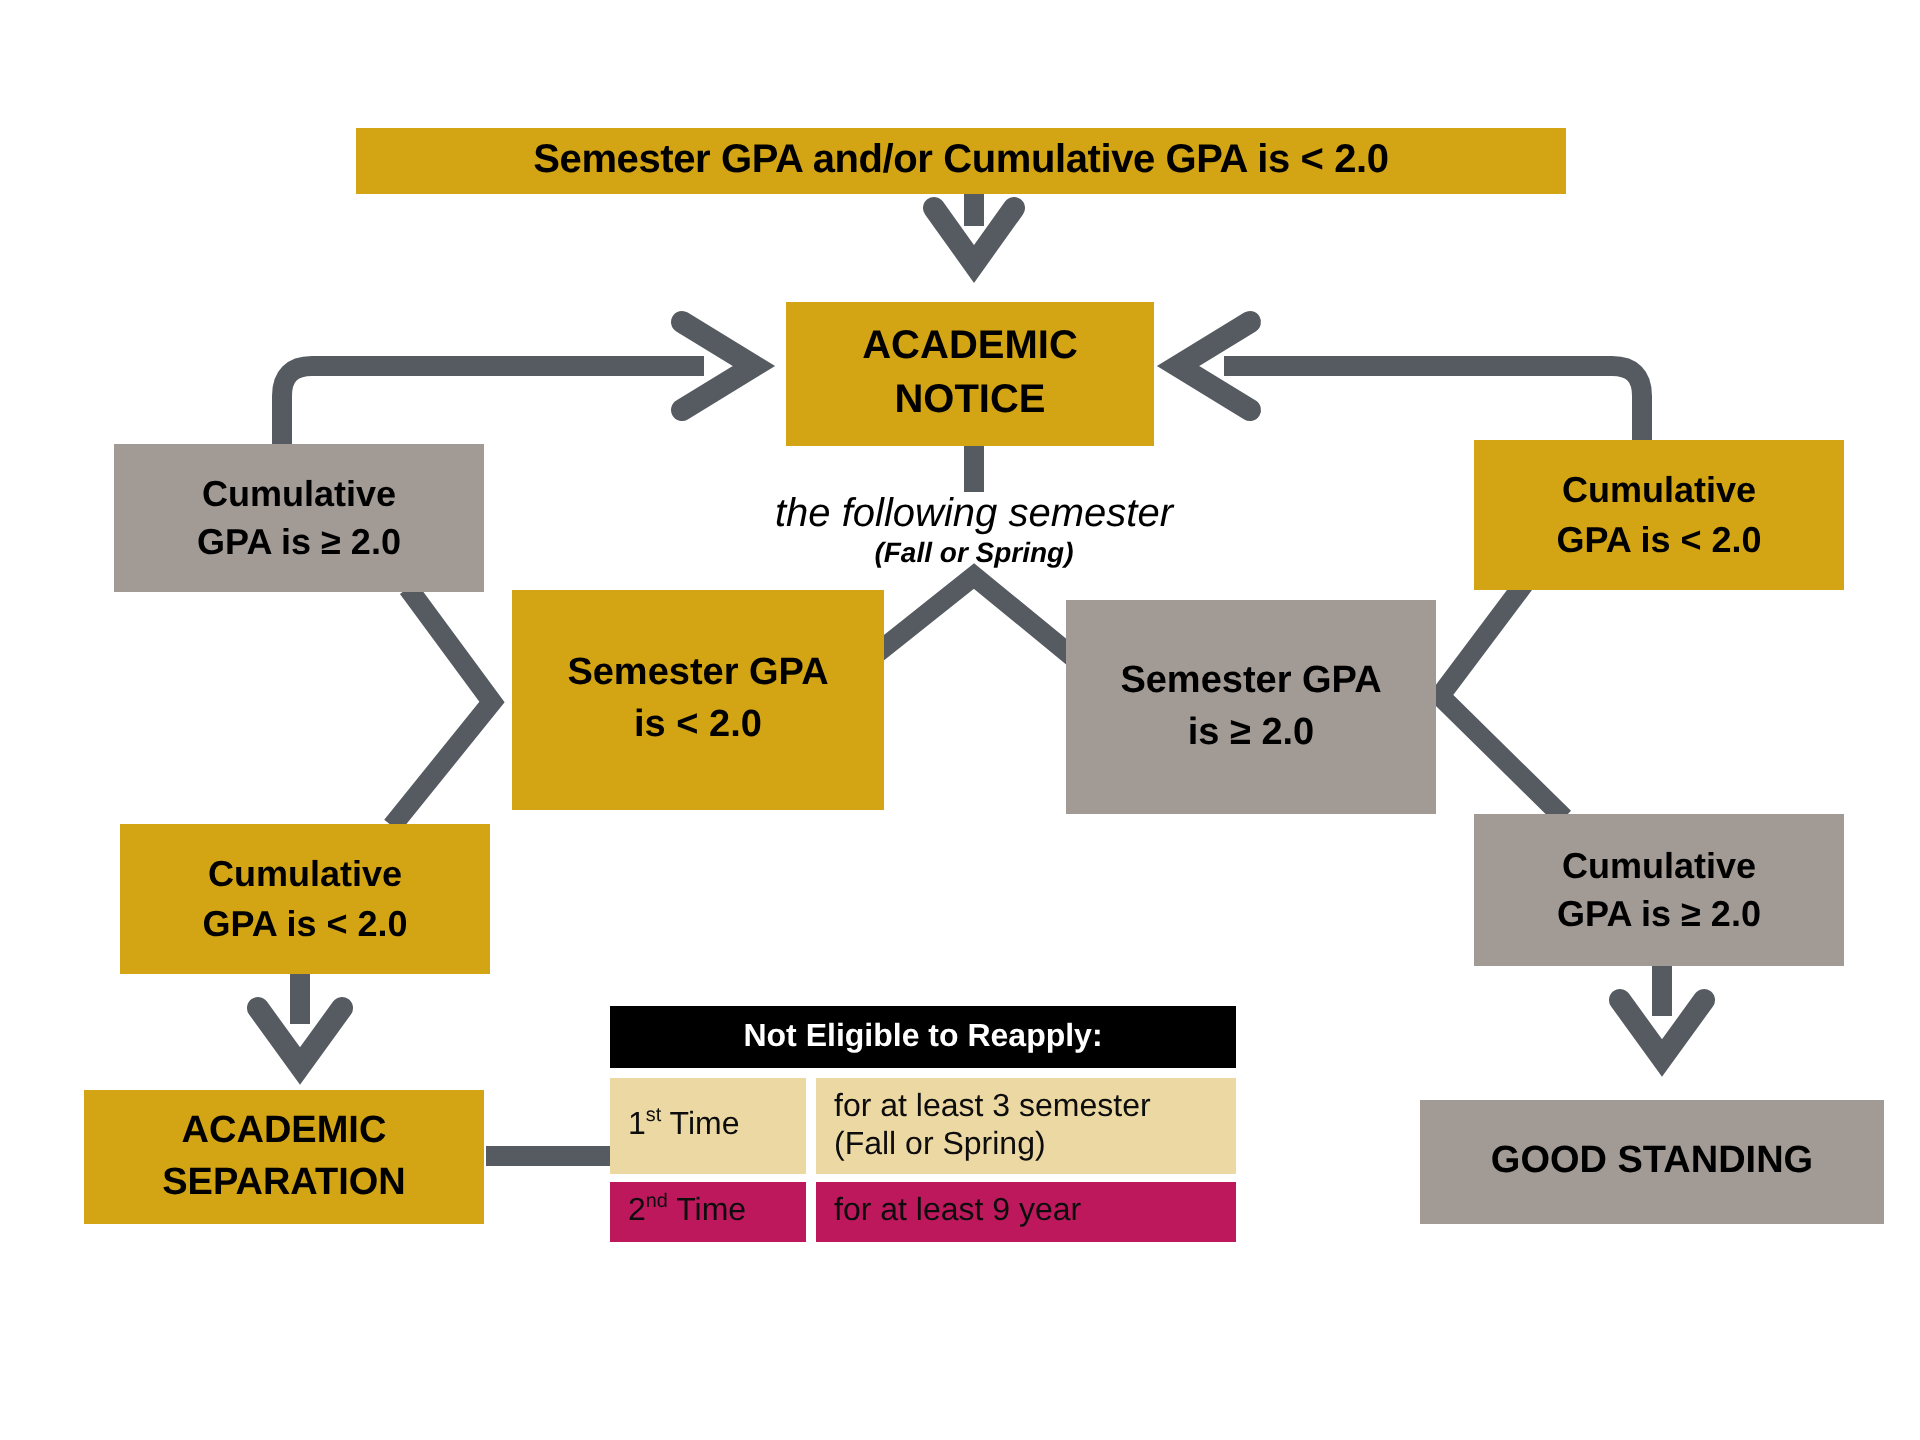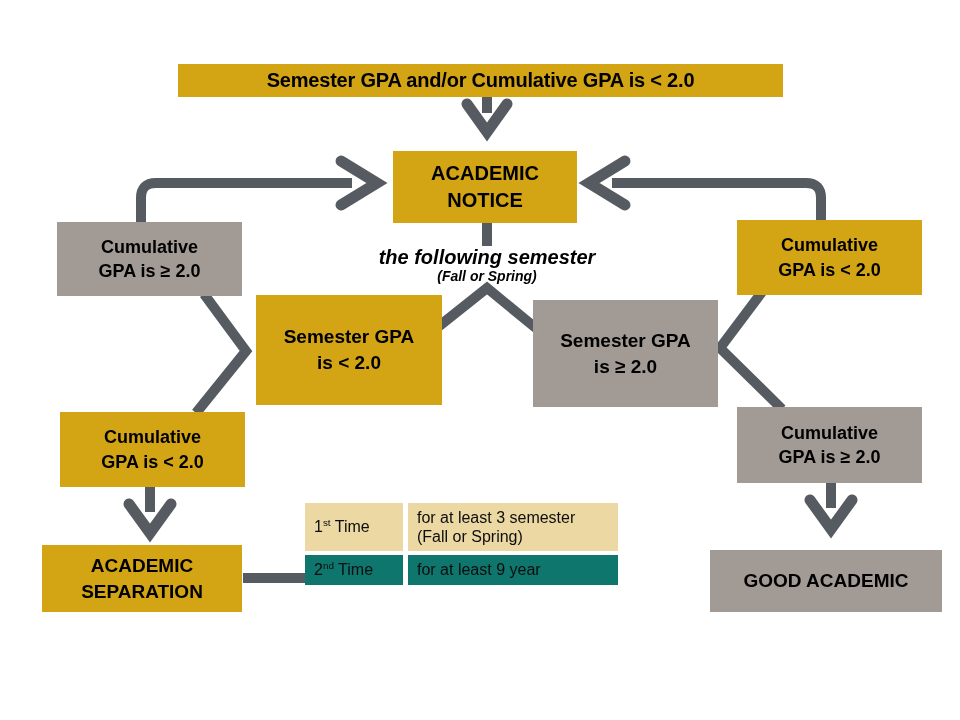--- a/index.html
+++ b/index.html
@@ -15,39 +15,39 @@
   }
   .gold{background:#D3A413;}
   .gray{background:#A29A95;}
   .banner{
     left:178px;top:64px;width:605px;height:33px;font-size:20px;letter-spacing:-0.2px;
   }
   .notice{left:393px;top:151px;width:184px;height:72px;font-size:20px;}
   .midtext{
     position:absolute;left:337px;top:246px;width:300px;text-align:center;color:#000;
   }
-  .midtext .l1{font-size:20px;font-weight:bold;font-style:italic;display:block;line-height:1.1;}
+  .midtext .l1{font-size:20px;font-weight:normal;font-style:italic;display:block;line-height:1.1;}
   .midtext .l2{font-size:14px;font-weight:bold;font-style:italic;display:block;line-height:1.2;}
   .cum-tl{left:57px;top:222px;width:185px;height:74px;font-size:18px;}
   .cum-tr{left:737px;top:220px;width:185px;height:75px;font-size:18px;}
   .sem-l{left:256px;top:295px;width:186px;height:110px;font-size:19px;}
   .sem-r{left:533px;top:300px;width:185px;height:107px;font-size:19px;}
   .cum-bl{left:60px;top:412px;width:185px;height:75px;font-size:18px;}
   .cum-br{left:737px;top:407px;width:185px;height:76px;font-size:18px;}
   .separation{left:42px;top:545px;width:200px;height:67px;font-size:19px;}
   .standing{left:710px;top:550px;width:232px;height:62px;font-size:19px;}
   .reapply{position:absolute;left:305px;top:503px;width:313px;}
   .t-header{
     background:#000;color:#fff;height:31px;display:flex;align-items:center;justify-content:center;
     font-weight:bold;font-size:16px;margin-bottom:5px;
   }
   .t-row{display:grid;grid-template-columns:98px 1fr;column-gap:5px;margin-bottom:4px;}
   .t-cell{display:flex;align-items:center;padding-left:9px;font-size:16px;color:#0d0d0d;line-height:1.2;}
   .t-row.r1 .t-cell{background:#EBD8A3;height:48px;}
-  .t-row.r2 .t-cell{background:#0f766e;height:30px;}
+  .t-row.r2 .t-cell{background:#be185d;height:30px;}
   .t-desc{white-space:pre-line;}
   .ord sup{font-size:0.62em;vertical-align:super;line-height:0;}
   .wire{stroke:#565B61;fill:none;}
 </style>
 </head>
 <body>
 
 <div id="stage">
 
   <svg class="wires" viewBox="0 0 960 720" aria-hidden="true">
@@ -108,23 +108,24 @@
   <div class="box gray sem-r">Semester GPA
 is ≥ 2.0</div>
 
   <div class="box gold cum-bl">Cumulative
 GPA is &lt; 2.0</div>
   <div class="box gray cum-br">Cumulative
 GPA is ≥ 2.0</div>
 
   <div class="box gold separation">ACADEMIC
 SEPARATION</div>
-  <div class="box gray standing">GOOD ACADEMIC</div>
+  <div class="box gray standing">GOOD STANDING</div>
 
   <div class="reapply">
+    <div class="t-header">Not Eligible to Reapply:</div>
     <div class="t-row r1">
       <div class="t-cell ord">
         <span><span>1</span><sup>st</sup><span> Time</span></span>
       </div>
       <div class="t-cell t-desc">for at least 3 semester
 (Fall or Spring)</div>
     </div>
     <div class="t-row r2">
       <div class="t-cell ord">
         <span><span>2</span><sup>nd</sup><span> Time</span></span>

